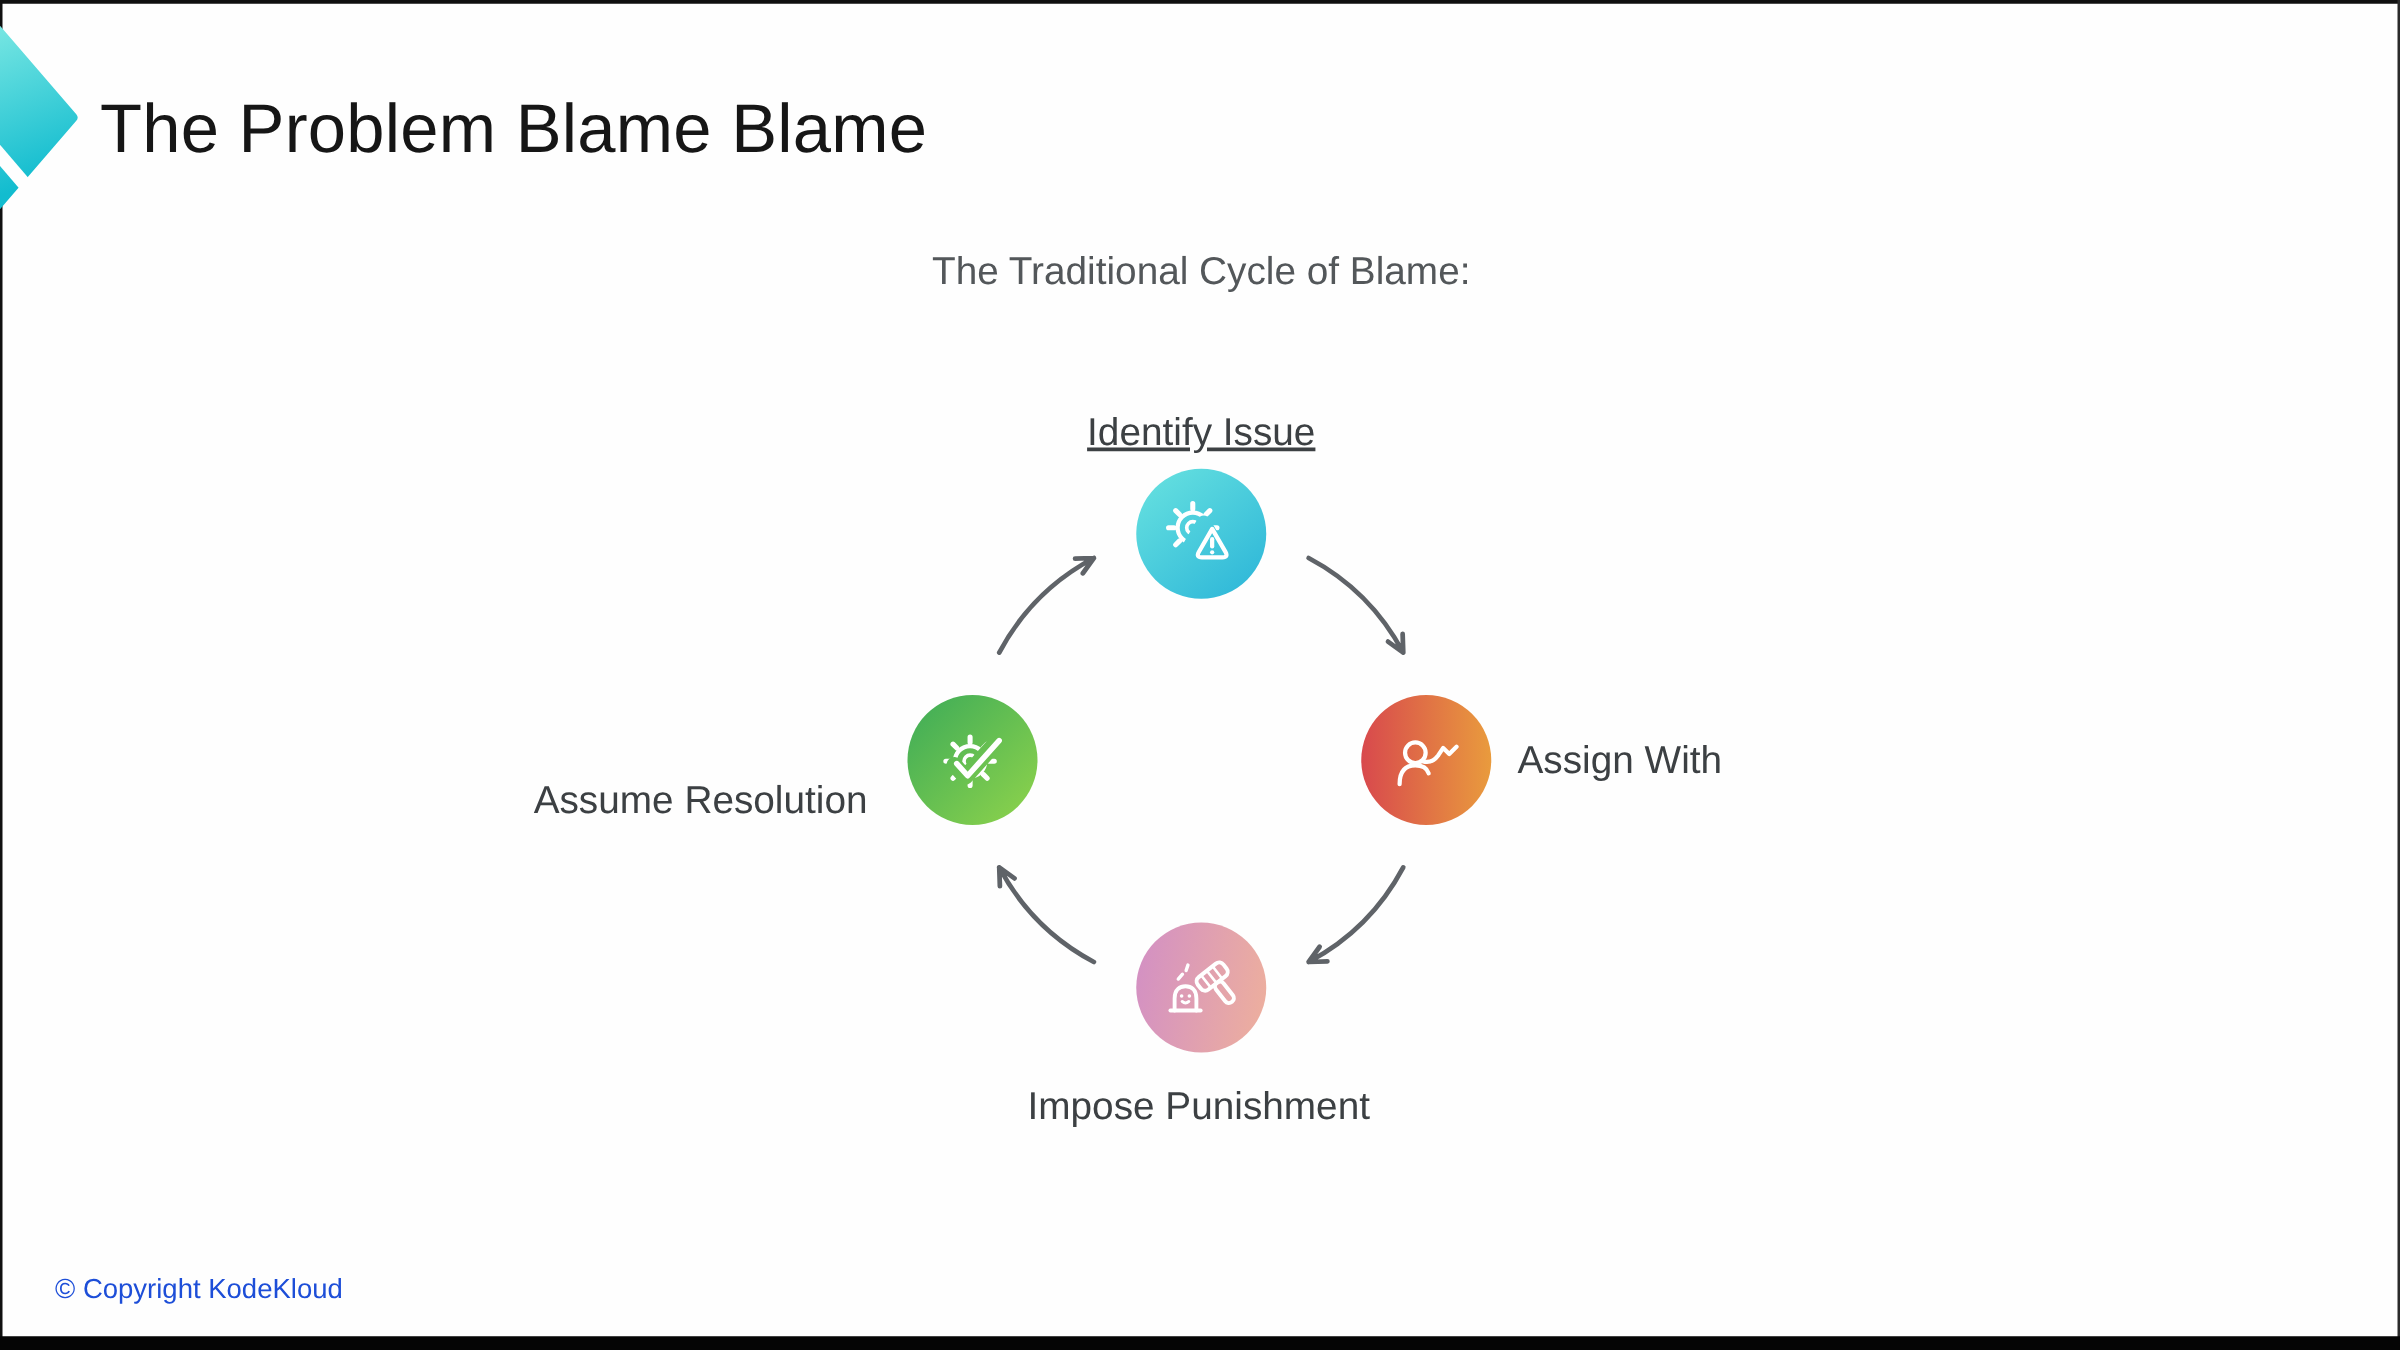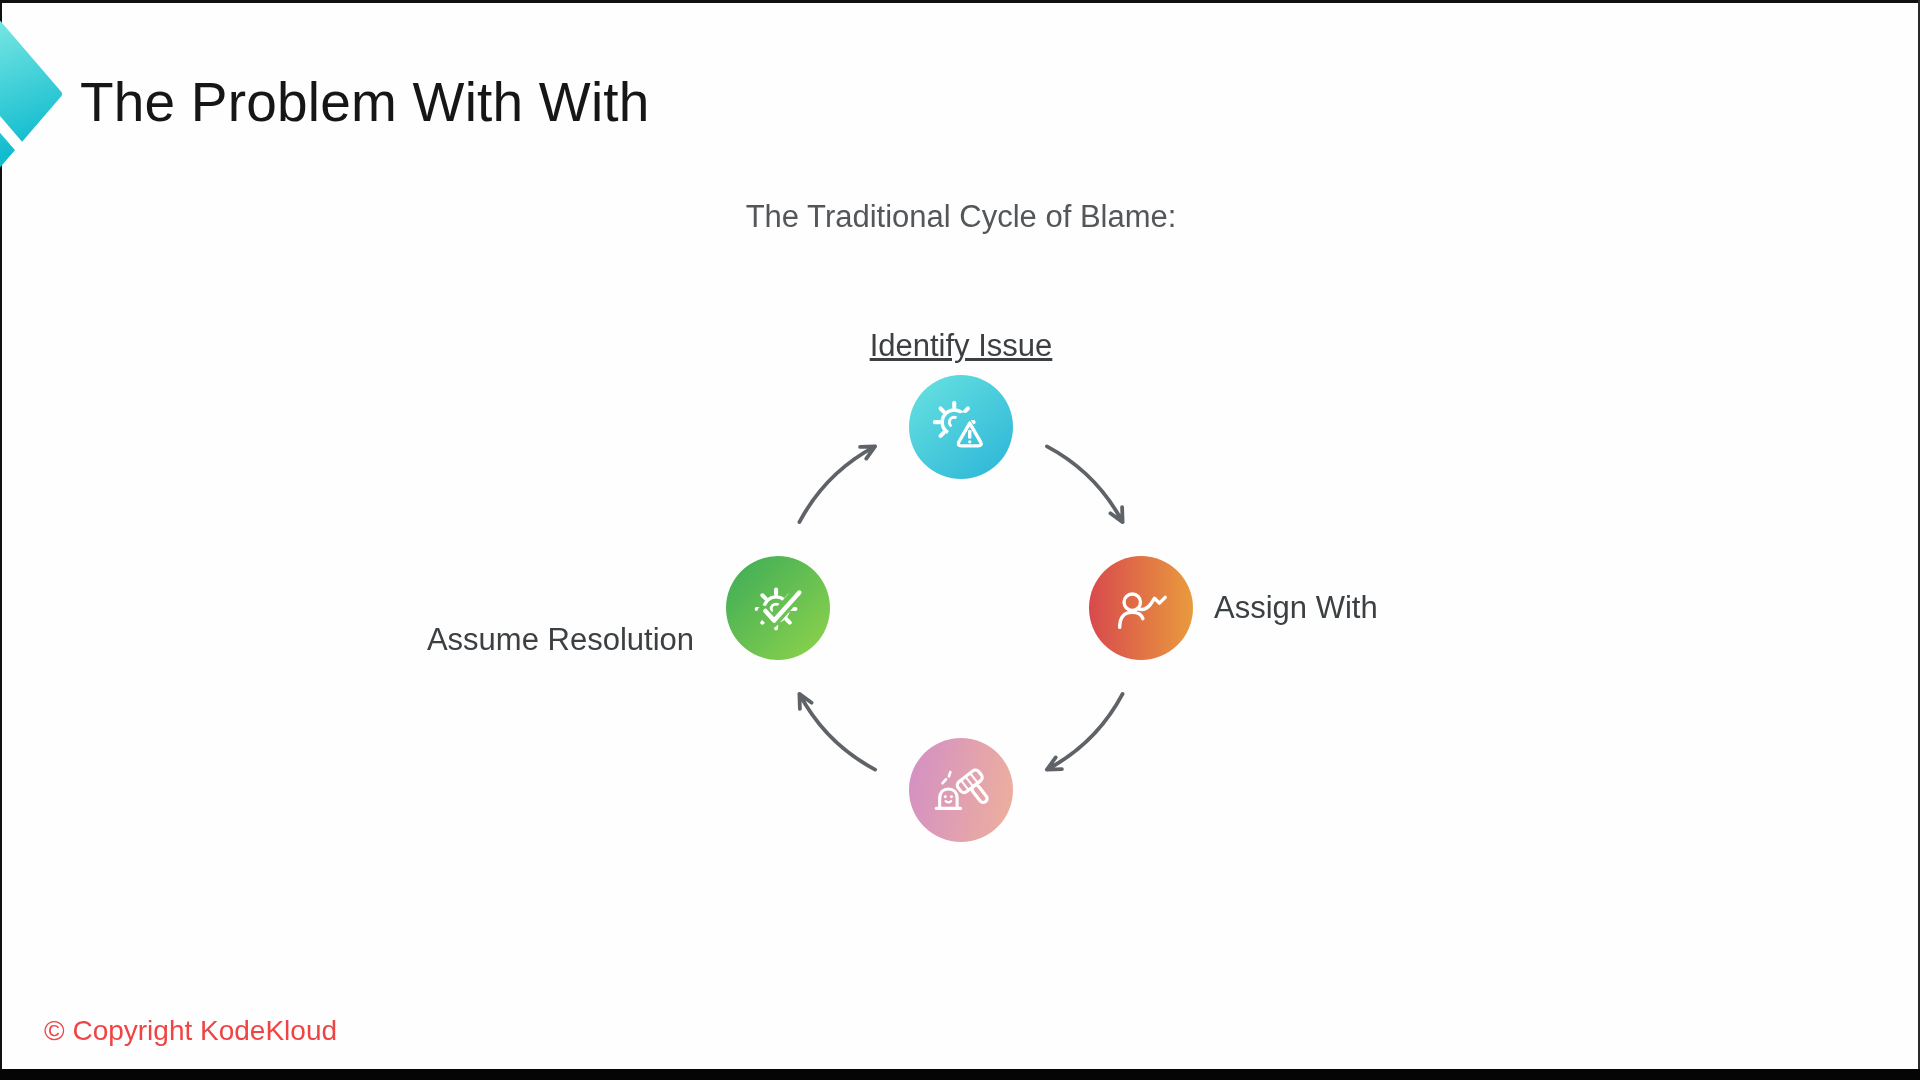--- a/index.html
+++ b/index.html
@@ -18,21 +18,21 @@
   .node{position:absolute;width:104px;height:104px;border-radius:50%;
         display:flex;align-items:center;justify-content:center;}
   .n0{left:909px;top:375px;} .n1{left:1089px;top:556px;} .n2{left:909px;top:738px;} .n3{left:726px;top:556px;}
   .node-label{position:absolute;font-size:31px;color:#3c4043;white-space:nowrap;}
   .label-identify{left:961px;top:346px;transform:translate(-50%,-50%);text-decoration:underline;}
   .label-assign{left:1214px;top:608px;transform:translateY(-50%);}
   .label-impose{left:959px;top:885px;transform:translate(-50%,-50%);}
   .label-assume{left:694px;top:608px;transform:translate(-100%,-50%);margin-top:32px;}
   #arrows{position:absolute;left:0;top:0;pointer-events:none;}
   .copyright{position:absolute;left:44px;top:1031px;transform:translateY(-50%);
-             font-size:28px;color:#ef4444;white-space:nowrap;}
+             font-size:22px;color:#1d4ed8;white-space:nowrap;}
 </style>
 </head>
 <body>
 
 <div class="slide">
 
   <div class="edge top"></div>
   <div class="edge left"></div>
   <div class="edge right"></div>
   <div class="bottom-bar"></div>
@@ -43,21 +43,21 @@
         <stop offset="0" stop-color="#8aeee6"></stop>
         <stop offset="1" stop-color="#12bccf"></stop>
       </linearGradient>
     </defs>
     <g>
       <path d="M-4 8 L58 80 L-4 152 L-66 80 Z" fill="url(#lg)" stroke="url(#lg)" stroke-width="8" stroke-linejoin="round"></path>
       <line x1="-20" y1="87" x2="40" y2="157" stroke="#fefefe" stroke-width="11"></line>
     </g>
   </svg>
 
-  <h1 class="title">The Problem With With</h1>
+  <h1 class="title">The Problem Blame Blame</h1>
   <div class="subtitle">The Traditional Cycle of Blame:</div>
 
   <svg id="arrows" width="1920" height="1080">
       <path d="M1046.9 446.4 A183 183 0 0 1 1122.6 522.1 M1122.1 507.1 L1122.6 522.1 L1110.4 513.3" fill="none" stroke="#5f6368" stroke-width="3.8" stroke-linecap="round" stroke-linejoin="round"></path>
       <path d="M1122.6 693.9 A183 183 0 0 1 1046.9 769.6 M1061.9 769.1 L1046.9 769.6 L1055.7 757.4" fill="none" stroke="#5f6368" stroke-width="3.8" stroke-linecap="round" stroke-linejoin="round"></path>
       <path d="M875.1 769.6 A183 183 0 0 1 799.4 693.9 M799.9 708.9 L799.4 693.9 L811.6 702.7" fill="none" stroke="#5f6368" stroke-width="3.8" stroke-linecap="round" stroke-linejoin="round"></path>
       <path d="M799.4 522.1 A183 183 0 0 1 875.1 446.4 M860.1 446.9 L875.1 446.4 L866.3 458.6" fill="none" stroke="#5f6368" stroke-width="3.8" stroke-linecap="round" stroke-linejoin="round"></path>
     </svg>
 
   <div class="node n0" style="background: linear-gradient(140deg, rgb(105, 227, 224), rgb(42, 180, 216));">
@@ -125,16 +125,17 @@
         <circle r="12.5" stroke-width="3.5"></circle>
         <circle r="5" stroke-width="3"></circle>
         <path stroke-width="4.2" d="M15.5 0H20M10.9 10.9L14.1 14.1M0 15.5V20M-10.9 10.9L-14.1 14.1M-15.5 0H-20M-10.9 -10.9L-14.1 -14.1M0 -15.5V-20M10.9 -10.9L14.1 -14.1"></path>
       </g>
       <path d="M-13 3 L-4 13 L22 -16" fill="none" stroke="#fff" stroke-width="4.6" stroke-linecap="round" stroke-linejoin="round"></path>
     </svg>
   </div>
 
   <div class="node-label label-identify">Identify Issue</div>
   <div class="node-label label-assign">Assign With</div>
+  <div class="node-label label-impose">Impose Punishment</div>
   <div class="node-label label-assume">Assume Resolution</div>
 
   <div class="copyright">© Copyright KodeKloud</div>
 </div>
 
 </body></html>

